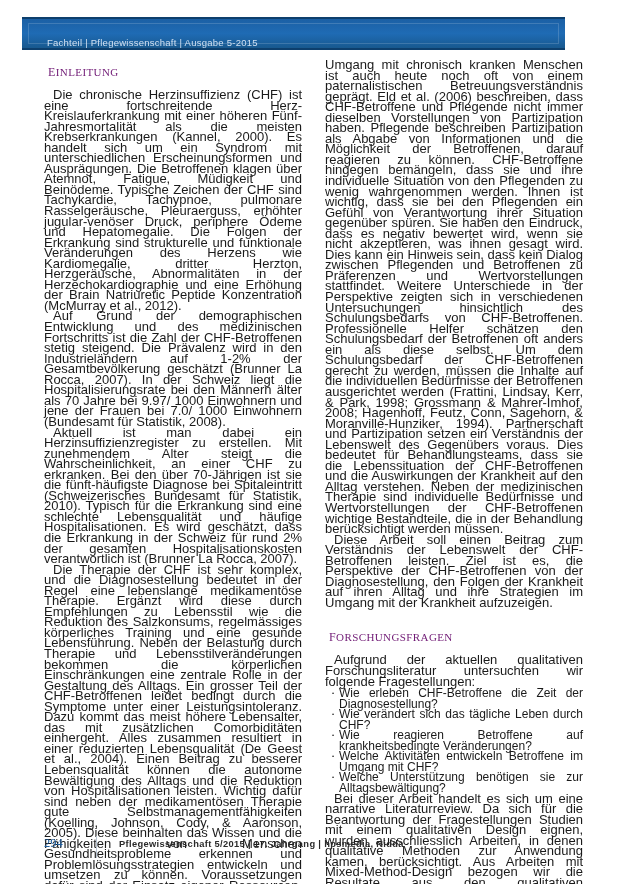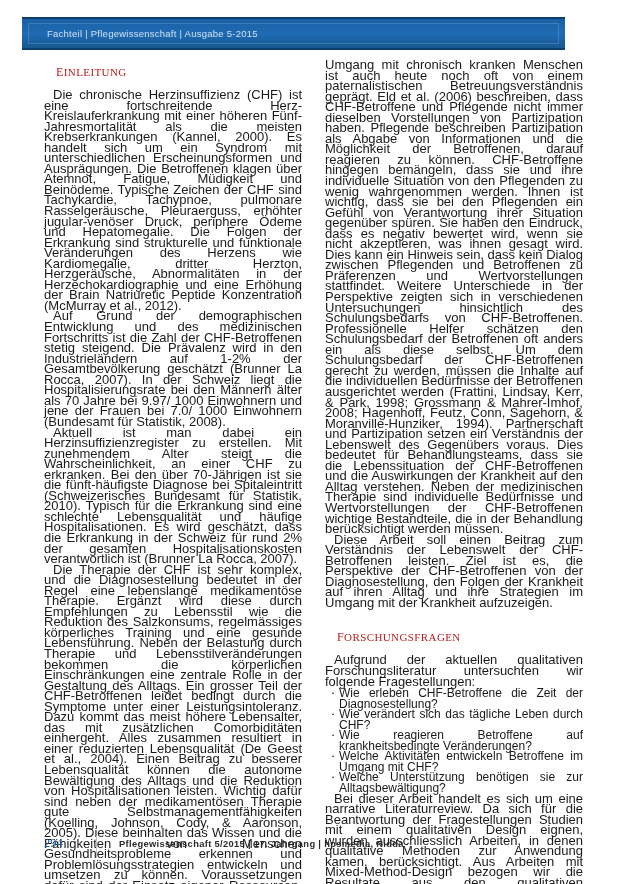--- a/index.html
+++ b/index.html
@@ -26,21 +26,21 @@
     left: 22px;
     top: 17px;
     width: 543px;
     height: 33px;
     background: #1d63a8;
     background: linear-gradient(to bottom, #1b60a5 0%, #1f6bb4 50%, #18598f 100%);
     border-top: 2px solid #0d3f6d;
     border-bottom: 2px solid #0d3f6d;
     box-sizing: border-box;
     display: flex;
-    align-items: center;
+    align-items: flex-end;
   }
   .header-band .inner-rule {
     position: absolute;
     left: 6px;
     right: 6px;
     top: 4px;
     bottom: 4px;
     border: 1px solid rgba(255,255,255,0.16);
     pointer-events: none;
   }
@@ -64,25 +64,25 @@
   .col {
     position: absolute;
     top: 0;
     width: 258px;
     height: 760px;
   }
   .col-left  { left: 0; }
   .col-right { left: 281px; }
 
   h2.section-heading {
-    margin: 0 0 9px 12px;
+    margin: 0 0 9px 4px;
     padding: 0;
     font-family: "Liberation Serif", serif;
     font-weight: normal;
-    color: #b91c1c;
+    color: #701a75;
     font-size: 15.5px;
     letter-spacing: 0.4px;
     font-variant: small-caps;
     text-transform: lowercase;
   }
   h2.section-heading::first-letter {
     font-size: 17.5px;
   }
   h2.section-heading.spaced { margin-top: 17px; }
 

